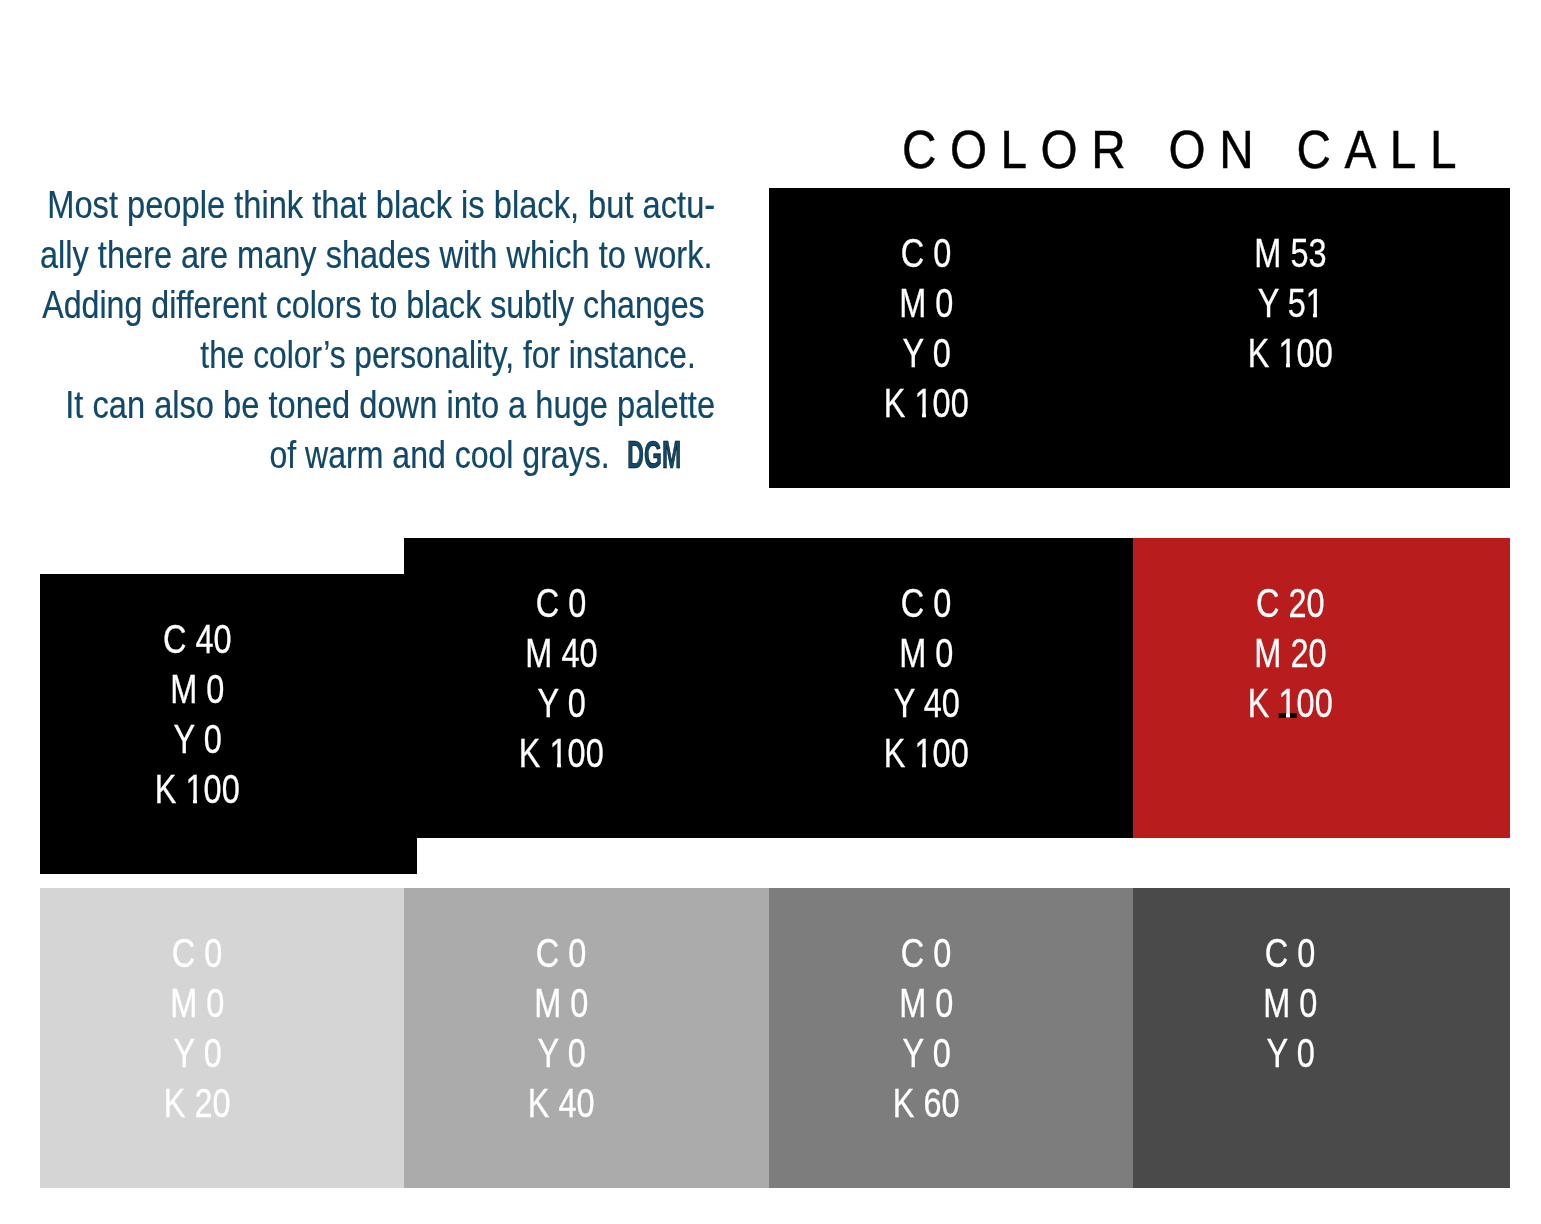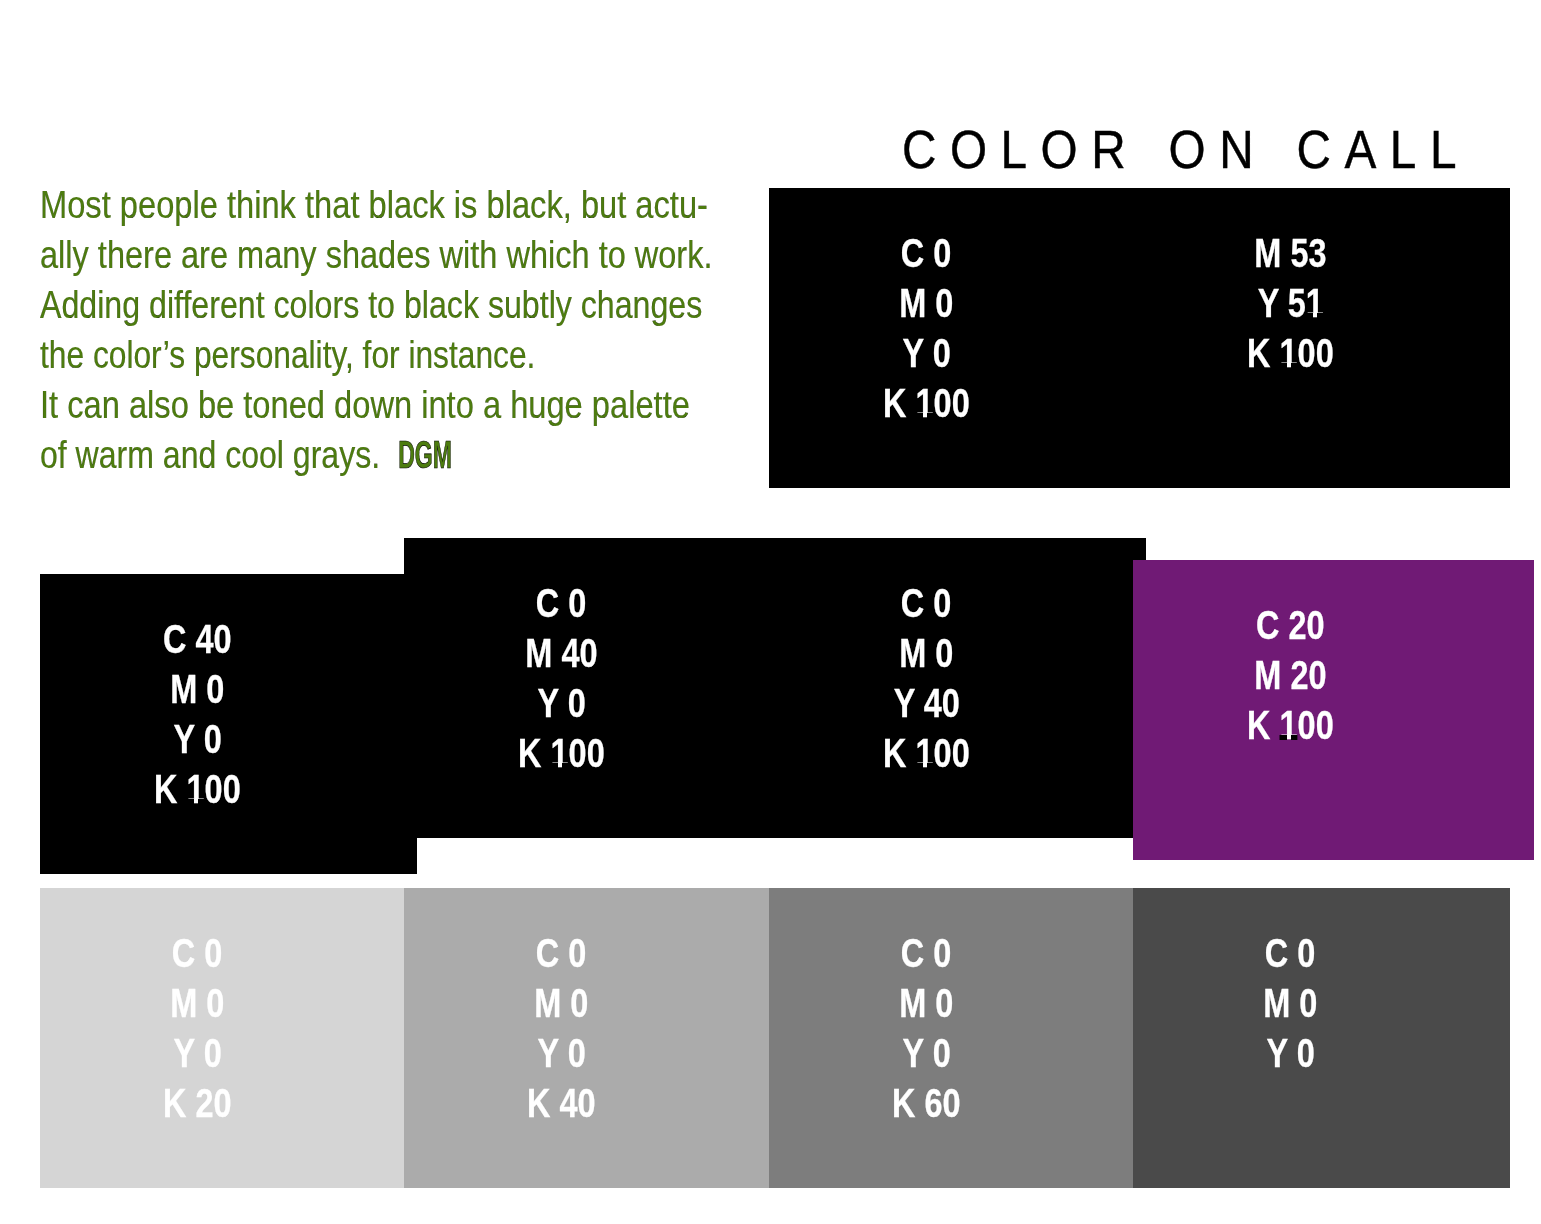--- a/index.html
+++ b/index.html
@@ -8,35 +8,35 @@
        font-family:"Liberation Sans",sans-serif;overflow:hidden;}
   .page{position:relative;width:1541px;height:1224px;background:#ffffff;}
 
   
   .title{position:absolute;left:902px;top:125px;
          font-size:53px;line-height:50px;letter-spacing:15px;word-spacing:3px;
          color:#000000;white-space:nowrap;-webkit-text-stroke:0.45px #000000;
          transform:scaleX(0.9);transform-origin:left top;}
 
   
-  .body-copy{position:absolute;left:40.2px;top:180px;color:#4d7c0f;}
+  .body-copy{position:absolute;left:40.2px;top:180px;color:#0c4a6e;text-align:right;}
   .body-copy .ln{font-size:39px;line-height:50px;height:50px;white-space:nowrap;
                  transform-origin:left top;-webkit-text-stroke:0.16px #000000;}
   .ln1{transform:scaleX(0.8373);}
   .ln2{transform:scaleX(0.8340);}
   .ln3{transform:scaleX(0.8242);}
   .ln4{transform:scaleX(0.8132);}
   .ln5{transform:scaleX(0.8372);}
   .ln6{transform:scaleX(0.8215);}
   .sig{font-weight:bold;display:inline-block;margin-left:22px;
        transform:scaleX(0.72);transform-origin:left top;
        -webkit-text-stroke:0.7px #000000;}
 
   
-  .sw{position:absolute;width:377px;height:300px;overflow:hidden;font-weight:bold;}
+  .sw{position:absolute;width:377px;height:300px;overflow:hidden;}
   .sw .txt{position:absolute;left:0;top:40px;width:315px;text-align:center;}
   .sw .txt span{display:block;font-size:40px;line-height:50px;height:50px;white-space:nowrap;}
   .sw .txt span i{font-style:normal;display:inline-block;
                   transform:scaleX(0.812);transform-origin:center top;
                   -webkit-text-stroke:0.3px currentColor;}
   
   .sw .txt span i .one{position:relative;display:inline-block;height:auto;line-height:inherit;}
   .sw .txt span i .one::before{content:"";position:absolute;left:0;right:0;bottom:10.4px;height:5.0px;
                background:linear-gradient(to right,
                  var(--sw-bg,#000) 0, var(--sw-bg,#000) 9.58px,
@@ -92,21 +92,21 @@
       </div>
     </div>
     <div class="sw sw-r2c3" style="left: 769px; top: 538px; background: rgb(0, 0, 0); --sw-bg: #000000;">
       <div class="txt" style="color: rgb(255, 255, 255); --sw-fg: #ffffff;">
         <span><i>C 0</i></span>
         <span><i>M 0</i></span>
         <span><i>Y 40</i></span>
         <span><i>K <span class="one">1</span>00</i></span>
       </div>
     </div>
-    <div class="sw sw-r2c4" style="left: 1133px; top: 560px; background: #701a75; padding-left: 24px; --sw-bg: #000000;">
+    <div class="sw sw-r2c4" style="left: 1133px; top: 538px; background: #b91c1c; --sw-bg: #000000;">
       <div class="txt" style="color: rgb(255, 255, 255); --sw-fg: #ffffff;">
         <span><i>C 20</i></span>
         <span><i>M 20</i></span>
         <span><i>K <span class="one">1</span>00</i></span>
       </div>
     </div>
     <div class="sw sw-r3c1" style="left: 40px; top: 888px; background: rgb(213, 213, 213); --sw-bg: #d5d5d5;">
       <div class="txt" style="color: rgb(255, 255, 255); --sw-fg: #ffffff;">
         <span><i>C 0</i></span>
         <span><i>M 0</i></span>

